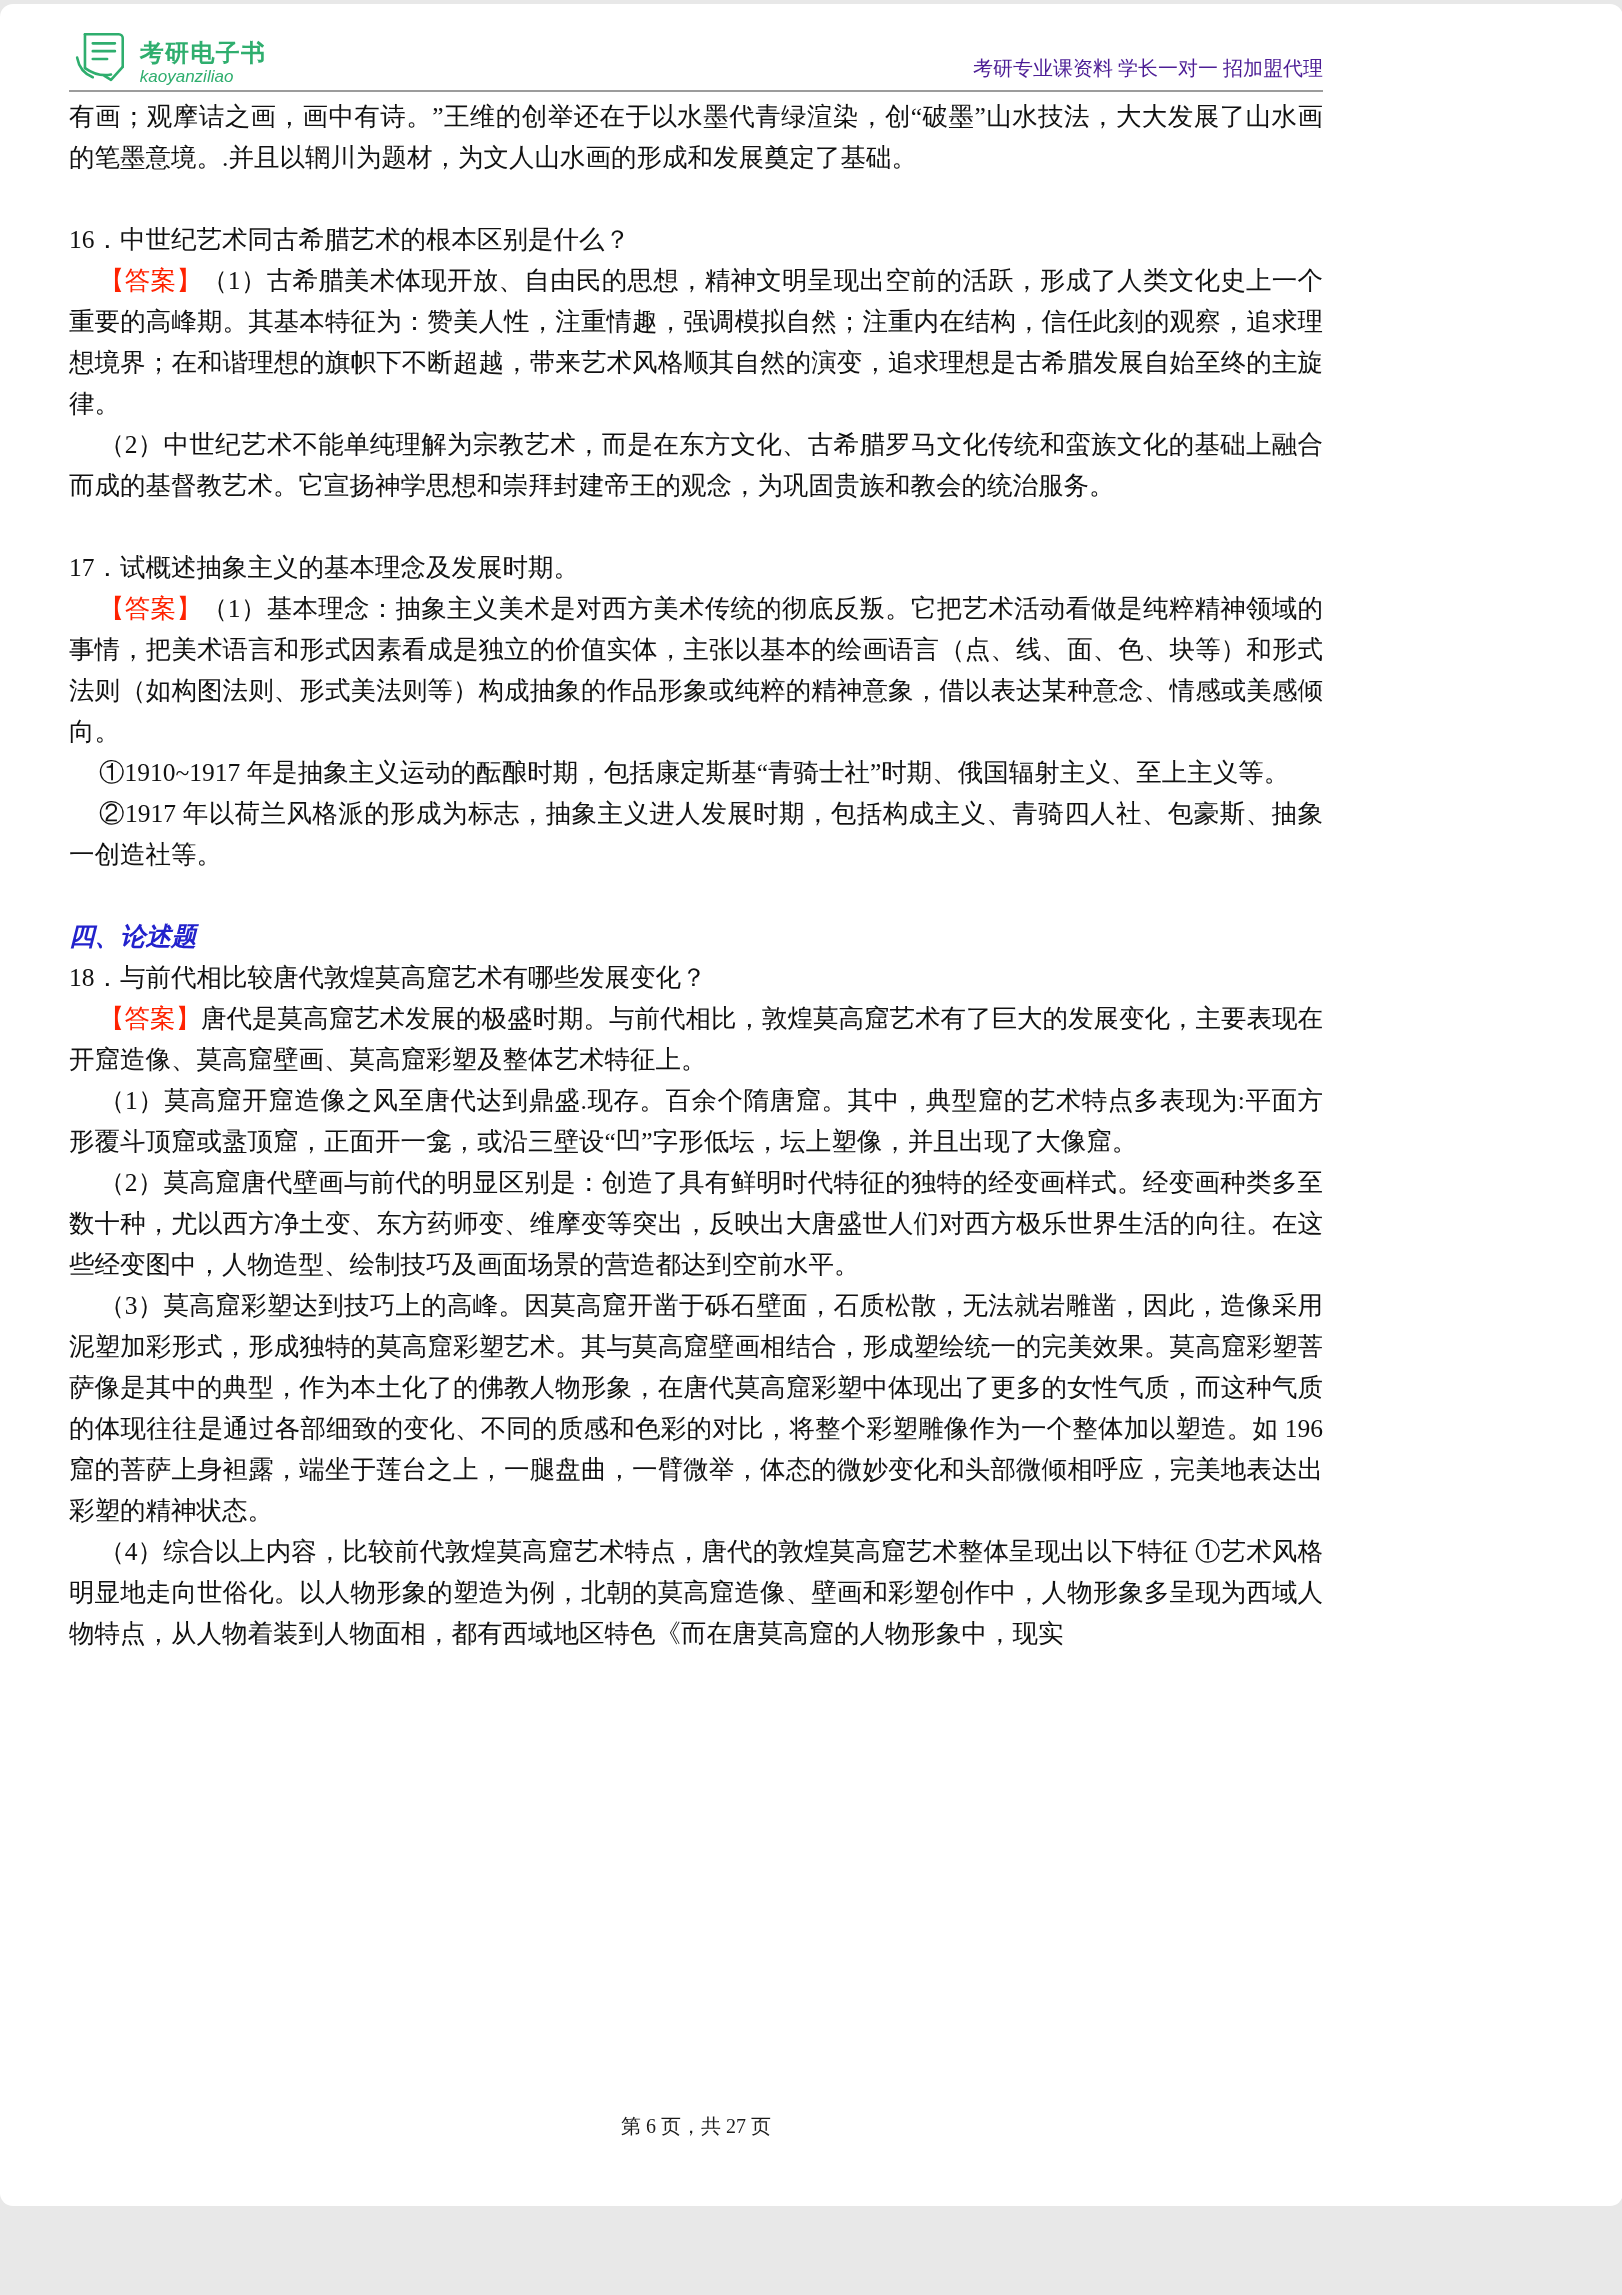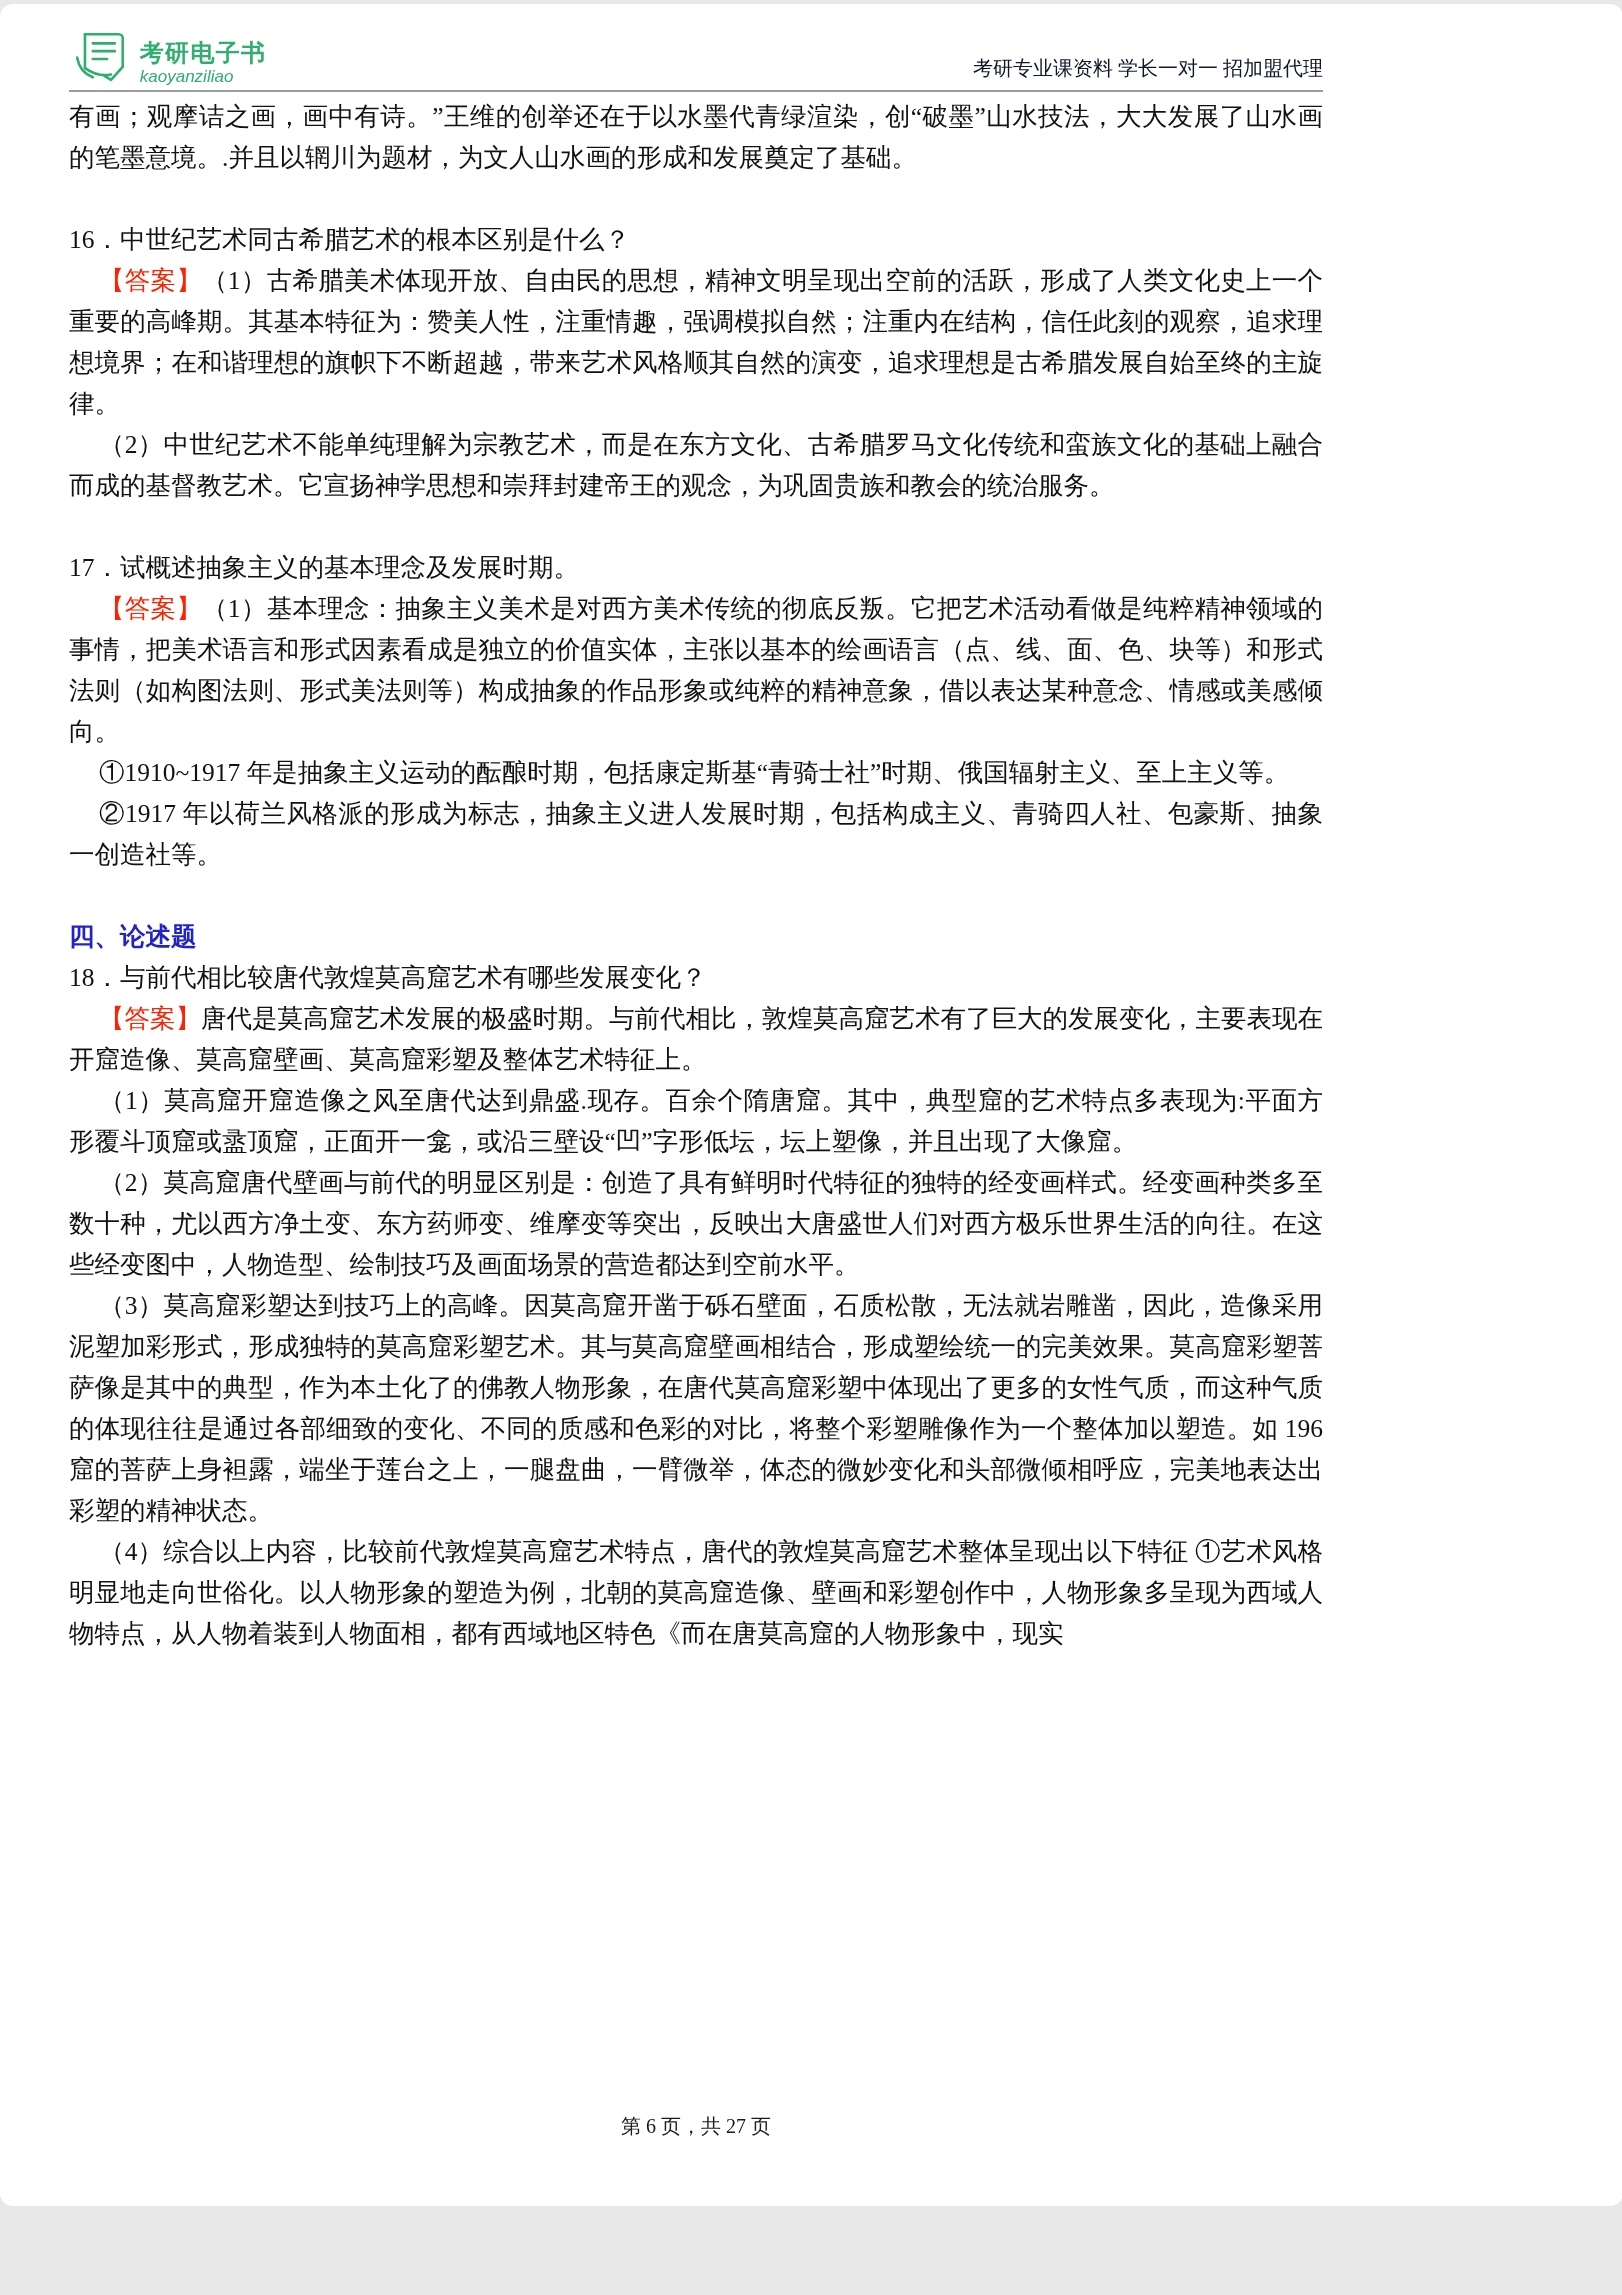--- a/index.html
+++ b/index.html
@@ -38,36 +38,36 @@
     letter-spacing:1.3px;
     margin-top:9.2px;
   }
   .brand-sub {
     font-family:"Liberation Sans","DejaVu Sans",sans-serif;
     font-style:italic; font-size:17px; line-height:19.6px;
     color:var(--brand-green,#2fae6e);
   }
   .tagline {
     position:absolute; right:0; bottom:7.9px;
-    font-size:20px; color:#0f172a;
+    font-size:20px; color:#4c1d95;
     font-family:"Liberation Serif","DejaVu Serif",serif;
   }
   
   .doc-body { padding-top:3.9px; }
   .block {
     font-size:25.5px;
     line-height:41px;
     margin:0;
     text-align:justify;
     text-justify:inter-ideograph;
     word-break:break-all;
   }
   .block.indent { text-indent:30px; }
   .block.q { margin-top:41px; }
-  .block.section { margin-top:41px; color:var(--section-blue,#2222cc); font-weight:bold; }
+  .block.section { margin-top:41px; color:var(--section-blue,#2222cc); font-weight:bold;font-style:italic; }
   .run-bold { font-weight:normal; }
   .run-red { color:var(--answer-red,#ff2200); }
   
   .footer {
     position:absolute;
     left:69px; width:1254px;
     bottom:66px;
     text-align:center;
     font-size:20px;
     color:#1a1a1a;

